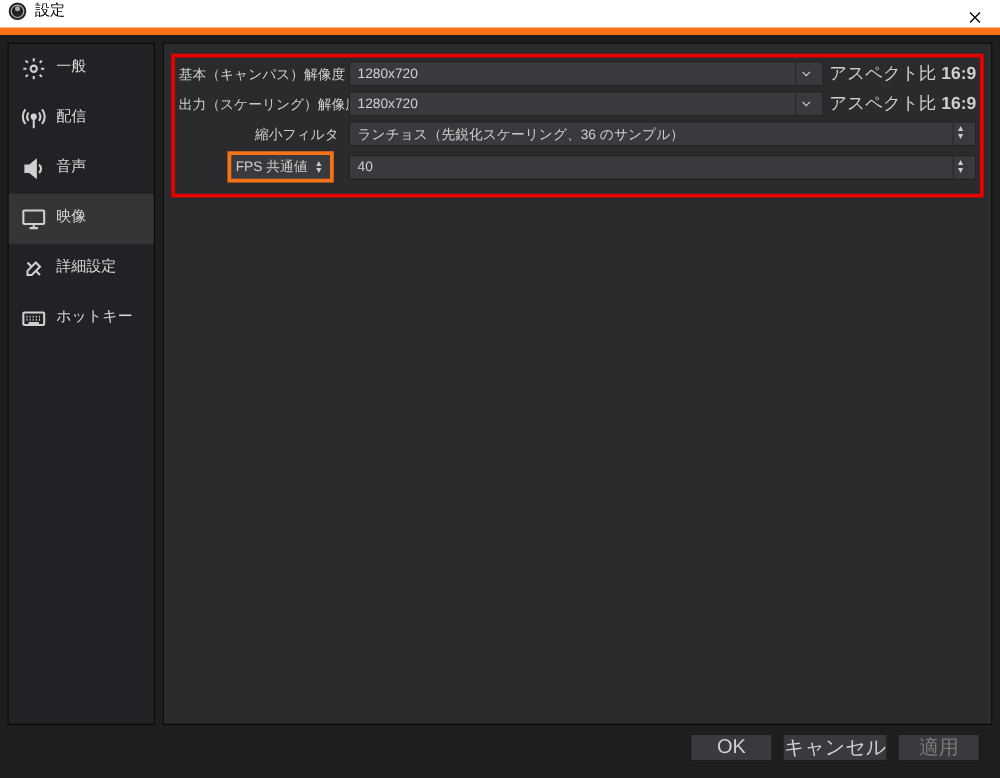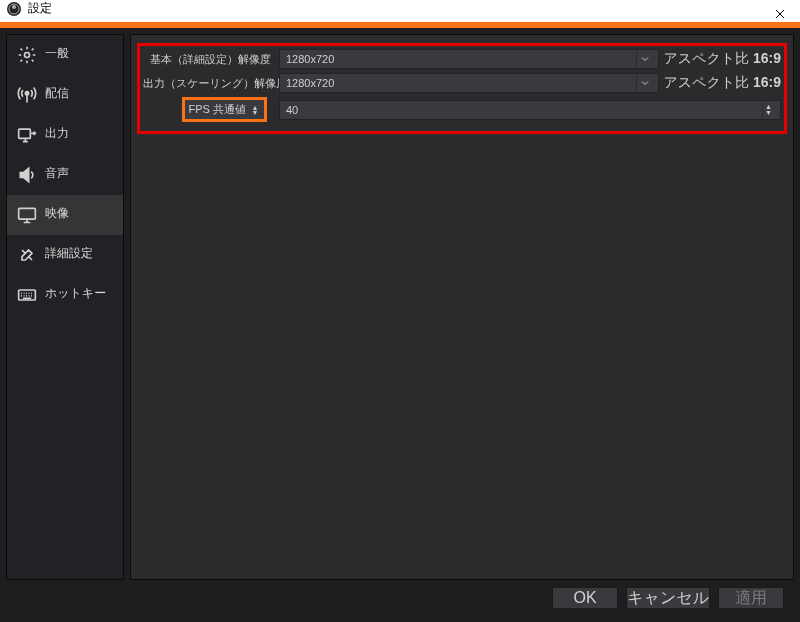--- a/index.html
+++ b/index.html
@@ -209,29 +209,20 @@
       <div class="side-item">
         <span class="ico">
           <svg width="20" height="20" viewBox="0 0 24 24" fill="none" stroke="#d0d0d0" stroke-width="2">
               <circle cx="12" cy="10" r="2" fill="#d0d0d0"></circle>
               <path d="M7 6a7 7 0 0 0 0 8M17 6a7 7 0 0 1 0 8M4 3a11 11 0 0 0 0 14M20 3a11 11 0 0 1 0 14M12 12v9"></path>
             </svg>
         </span>
         <span>配信</span>
       </div>
 
-      <div class="side-item">
-        <span class="ico">
-          <svg width="20" height="20" viewBox="0 0 24 24" fill="none" stroke="#d0d0d0" stroke-width="2">
-              <rect x="2" y="5" width="14" height="11" rx="1"></rect>
-              <path d="M7 20h6M10 16v4M17 10h5M20 8l2 2-2 2"></path>
-            </svg>
-        </span>
-        <span>出力</span>
-      </div>
 
       <div class="side-item">
         <span class="ico">
           <svg width="20" height="20" viewBox="0 0 24 24" fill="#d0d0d0" stroke="#d0d0d0" stroke-width="2">
               <path d="M4 9v6h4l6 5V4L8 9H4z"></path>
               <path d="M17 8a5 5 0 0 1 0 8" fill="none"></path>
             </svg>
         </span>
         <span>音声</span>
       </div>
@@ -264,21 +255,21 @@
         </span>
         <span>ホットキー</span>
       </div>
 
     </div>
 
     <div class="main">
       <div class="highlight-box">
 
         <div class="row">
-          <div class="lbl">基本（詳細設定）解像度</div>
+          <div class="lbl">基本（キャンパス）解像度</div>
           <div class="combo">
             <span>1280x720</span>
             <span class="dd">
               <svg width="8" height="8" viewBox="0 0 8 8">
                   <path d="M1 2.5 L4 5.5 L7 2.5" fill="none" stroke="#ccc" stroke-width="1"></path>
                 </svg>
             </span>
           </div>
           <div class="aspect">
             <span>アスペクト比</span>
@@ -295,20 +286,30 @@
                   <path d="M1 2.5 L4 5.5 L7 2.5" fill="none" stroke="#ccc" stroke-width="1"></path>
                 </svg>
             </span>
           </div>
           <div class="aspect">
             <span>アスペクト比</span>
             <span class="ratio">16:9</span>
           </div>
         </div>
 
+        <div class="row">
+          <div class="lbl">縮小フィルタ</div>
+          <div class="combo">
+            <span>ランチョス（先鋭化スケーリング、36 のサンプル）</span>
+            <span class="stepper">
+              <span>▲</span>
+                <span>▼</span>
+            </span>
+          </div>
+        </div>
 
         <div class="row">
           <div class="lbl-wrap">
             <div class="lbl inner-stepper">
               <span>FPS 共通値</span>
               <span class="mini-step">
                   <span>▲</span>
                   <span>▼</span>
                 </span>
             </div>

